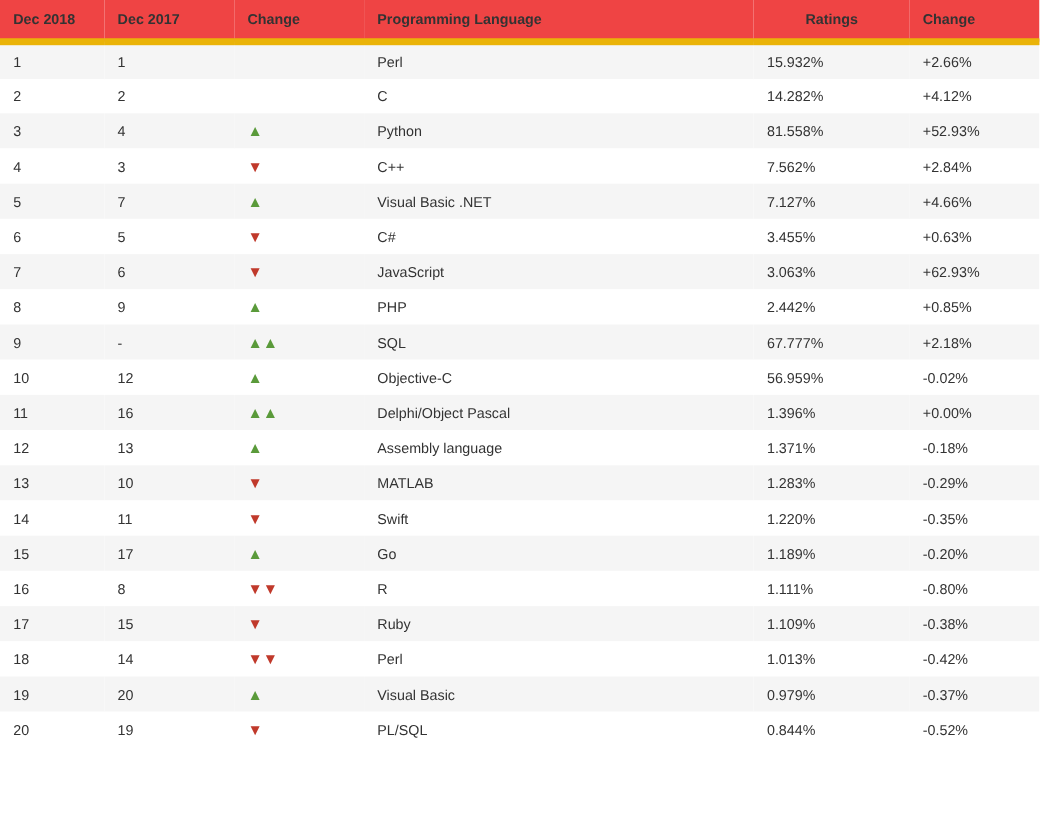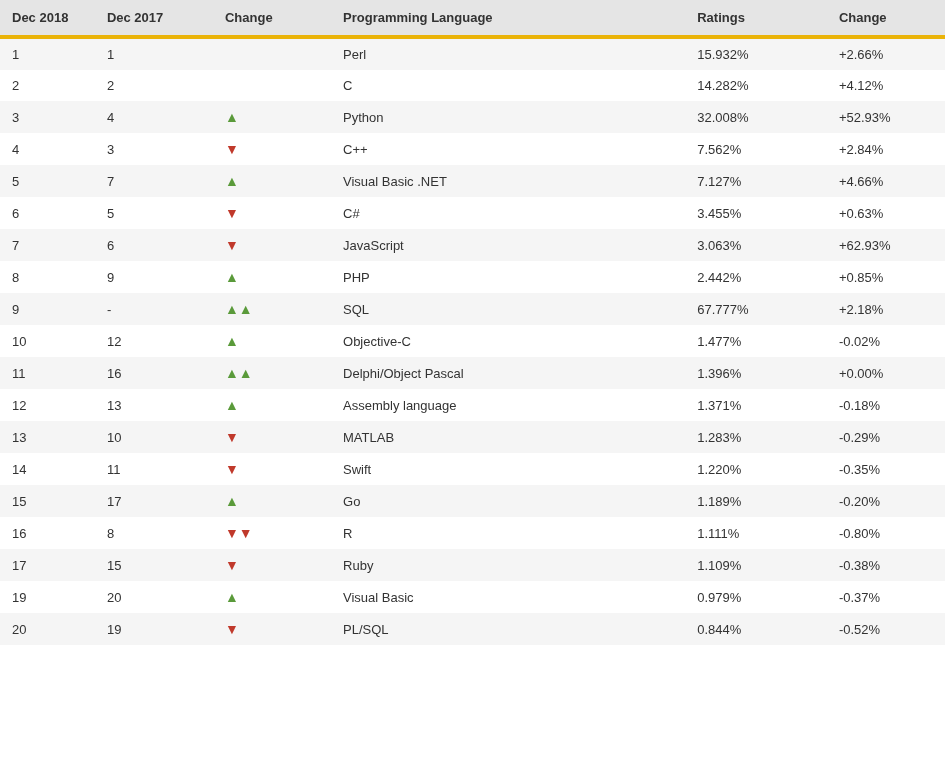--- a/index.html
+++ b/index.html
@@ -12,22 +12,22 @@
       font-size: 13px;
       color: #333;
       background: #fff;
       width: 945px;
     }
     table {
       width: 100%;
       border-collapse: collapse;
     }
     thead tr {
-      background: #e5e5e5;
-      border-bottom: 4px solid #eab308;
+      background: #ef4444;
+      border-bottom: 6px solid #eab308;
     }
     thead th {
       padding: 10px 12px;
       text-align: left;
       font-weight: bold;
       font-size: 13px;
       color: #333;
       white-space: nowrap;
     }
     tbody tr:nth-child(odd) {
@@ -58,21 +58,21 @@
     }
     .arrow-double-down {
       color: #c0392b;
       font-size: 14px;
       font-weight: bold;
     }
     .col-dec2018 { width: 80px; }
     .col-dec2017 { width: 100px; }
     .col-change { width: 100px; }
     .col-lang { width: 300px; }
-    .col-ratings { width: 120px; }
+    .col-ratings { width: 120px; text-align: center; }
     .col-change2 { width: 100px; }
   </style>
 </head>
 <body>
 
 <table>
   <thead>
     <tr>
       <th class="col-dec2018">Dec 2018</th>
       <th class="col-dec2017">Dec 2017</th>
@@ -97,21 +97,21 @@
         <td></td>
         <td>C</td>
         <td>14.282%</td>
         <td>+4.12%</td>
       </tr>
       <tr>
         <td>3</td>
         <td>4</td>
         <td><span class="arrow-up">▲</span></td>
         <td>Python</td>
-        <td>32.008%</td>
+        <td>81.558%</td>
         <td>+52.93%</td>
       </tr>
       <tr>
         <td>4</td>
         <td>3</td>
         <td><span class="arrow-down">▼</span></td>
         <td>C++</td>
         <td>7.562%</td>
         <td>+2.84%</td>
       </tr>
@@ -153,21 +153,21 @@
         <td><span class="arrow-double-up">▲▲</span></td>
         <td>SQL</td>
         <td>67.777%</td>
         <td>+2.18%</td>
       </tr>
       <tr>
         <td>10</td>
         <td>12</td>
         <td><span class="arrow-up">▲</span></td>
         <td>Objective-C</td>
-        <td>1.477%</td>
+        <td>56.959%</td>
         <td>-0.02%</td>
       </tr>
       <tr>
         <td>11</td>
         <td>16</td>
         <td><span class="arrow-double-up">▲▲</span></td>
         <td>Delphi/Object Pascal</td>
         <td>1.396%</td>
         <td>+0.00%</td>
       </tr>
@@ -213,20 +213,28 @@
       </tr>
       <tr>
         <td>17</td>
         <td>15</td>
         <td><span class="arrow-down">▼</span></td>
         <td>Ruby</td>
         <td>1.109%</td>
         <td>-0.38%</td>
       </tr>
       <tr>
+        <td>18</td>
+        <td>14</td>
+        <td><span class="arrow-double-down">▼▼</span></td>
+        <td>Perl</td>
+        <td>1.013%</td>
+        <td>-0.42%</td>
+      </tr>
+      <tr>
         <td>19</td>
         <td>20</td>
         <td><span class="arrow-up">▲</span></td>
         <td>Visual Basic</td>
         <td>0.979%</td>
         <td>-0.37%</td>
       </tr>
       <tr>
         <td>20</td>
         <td>19</td>

